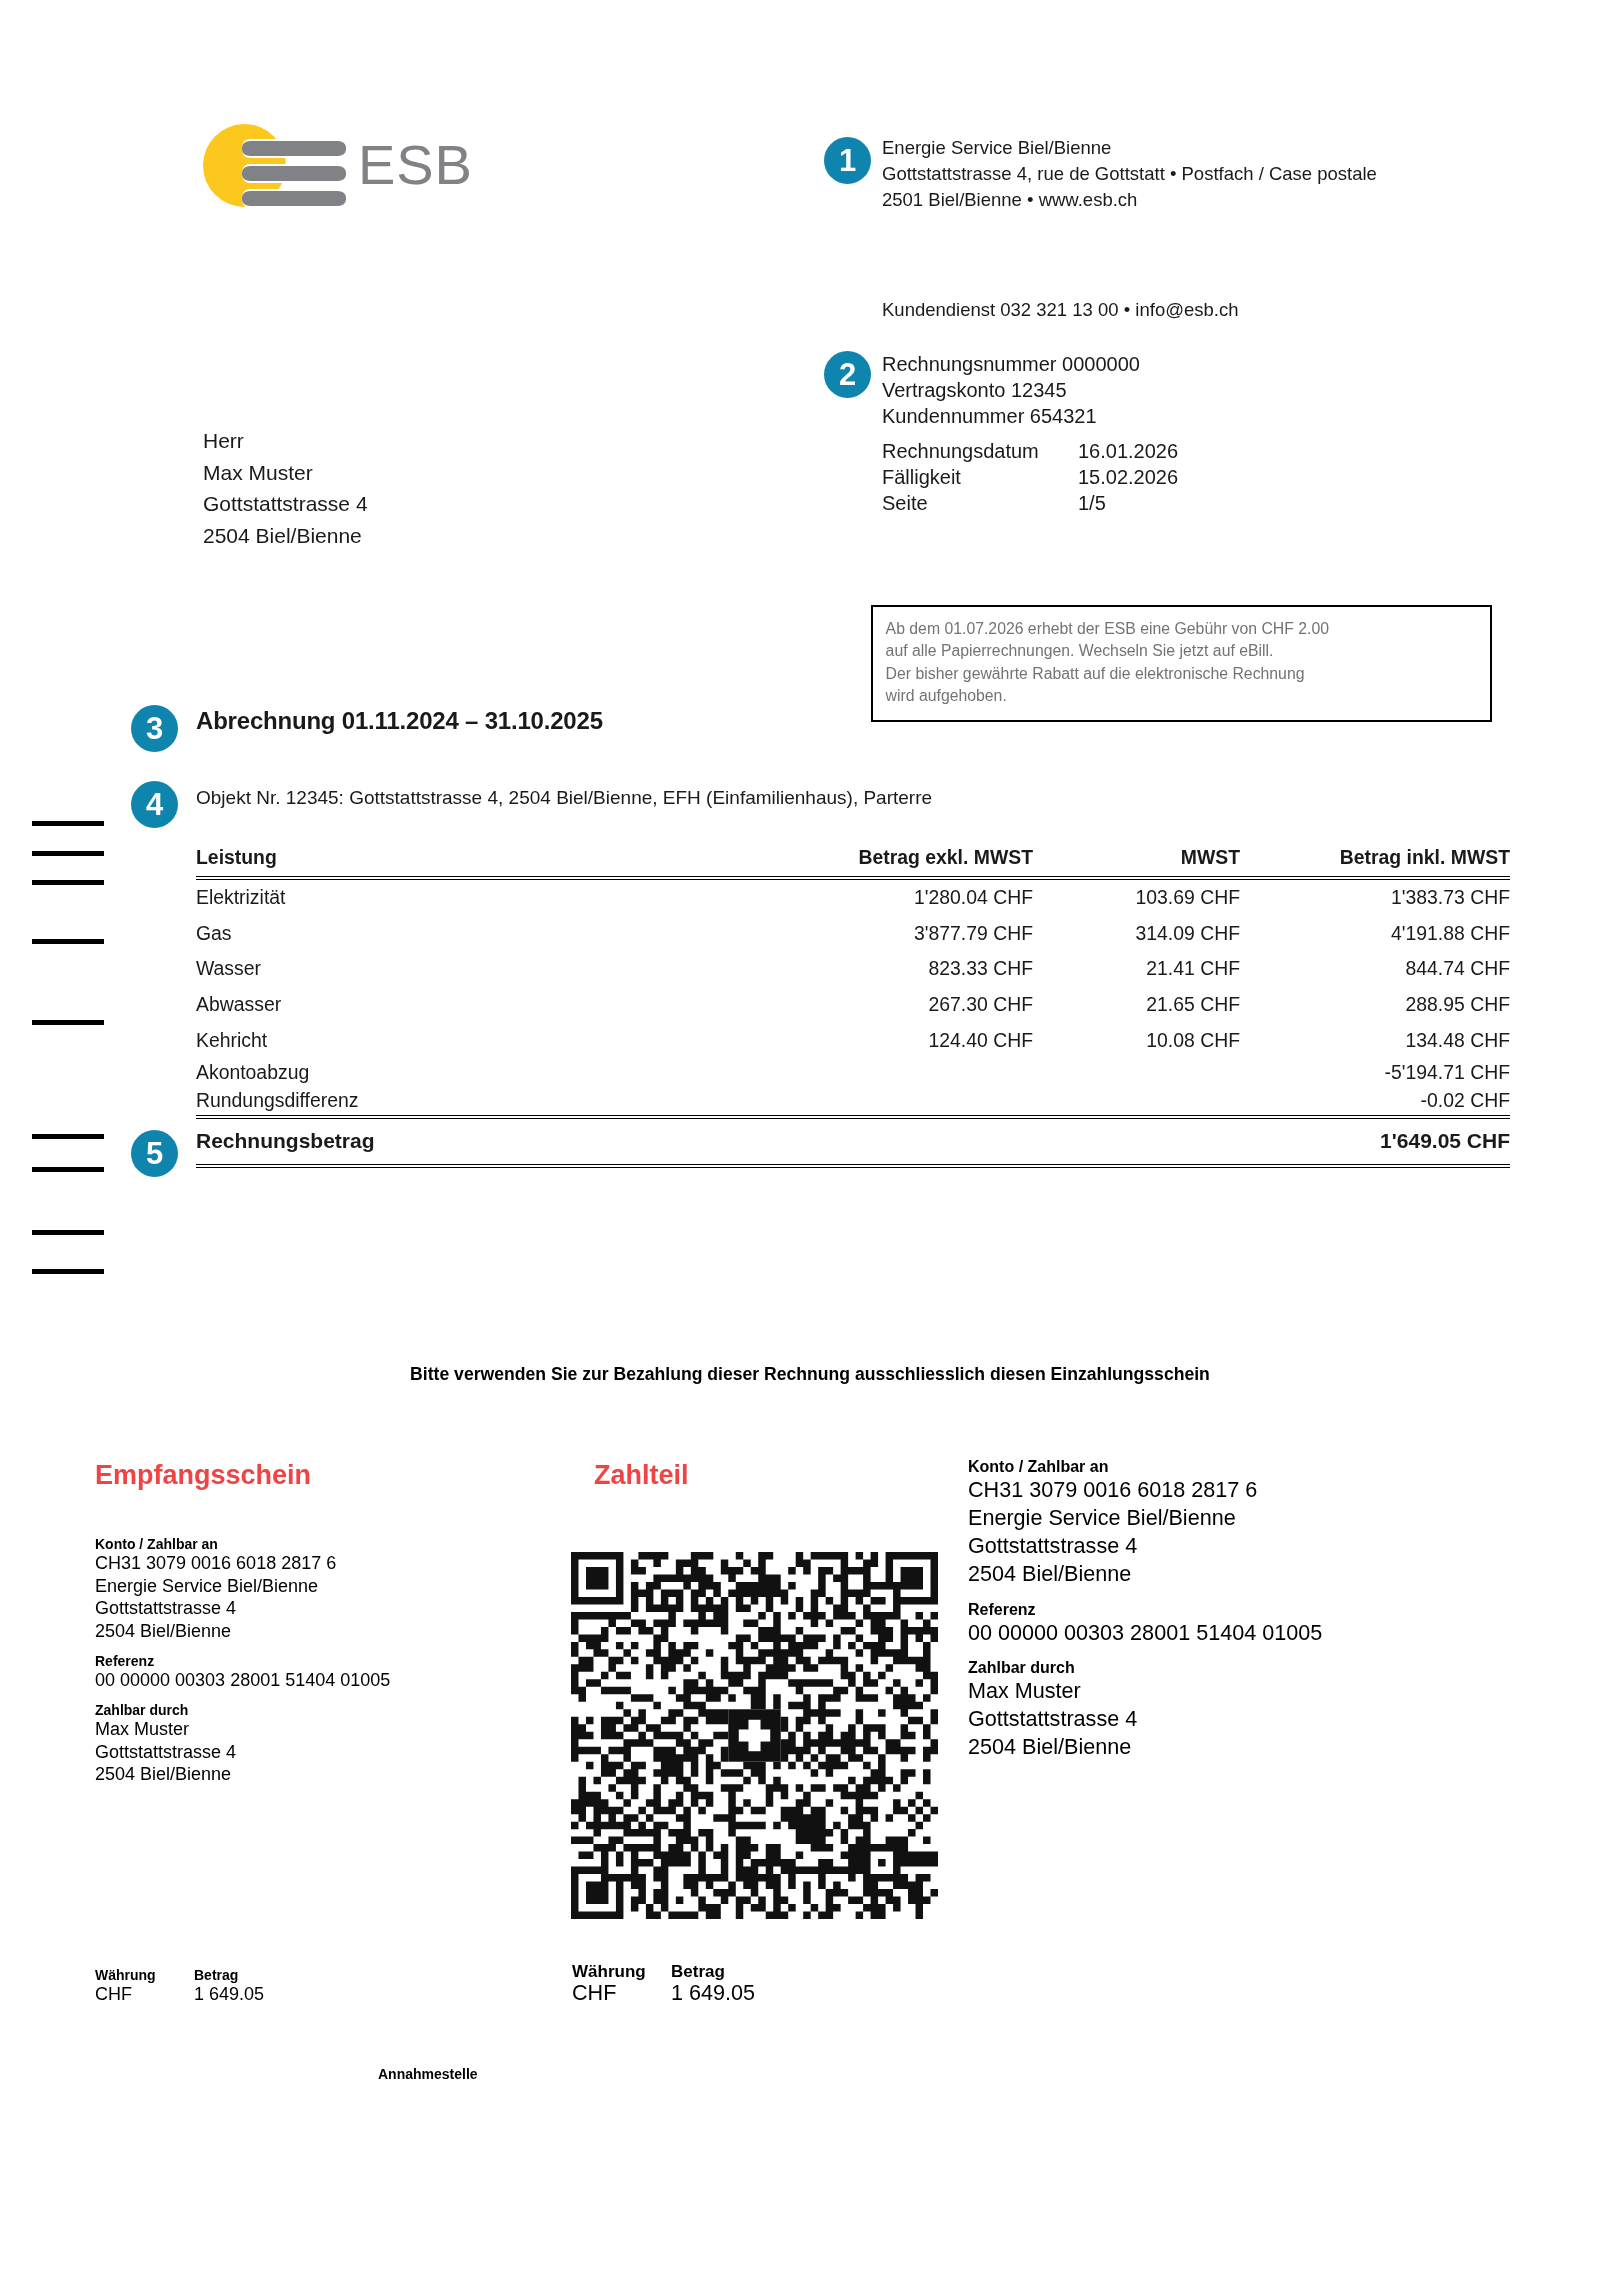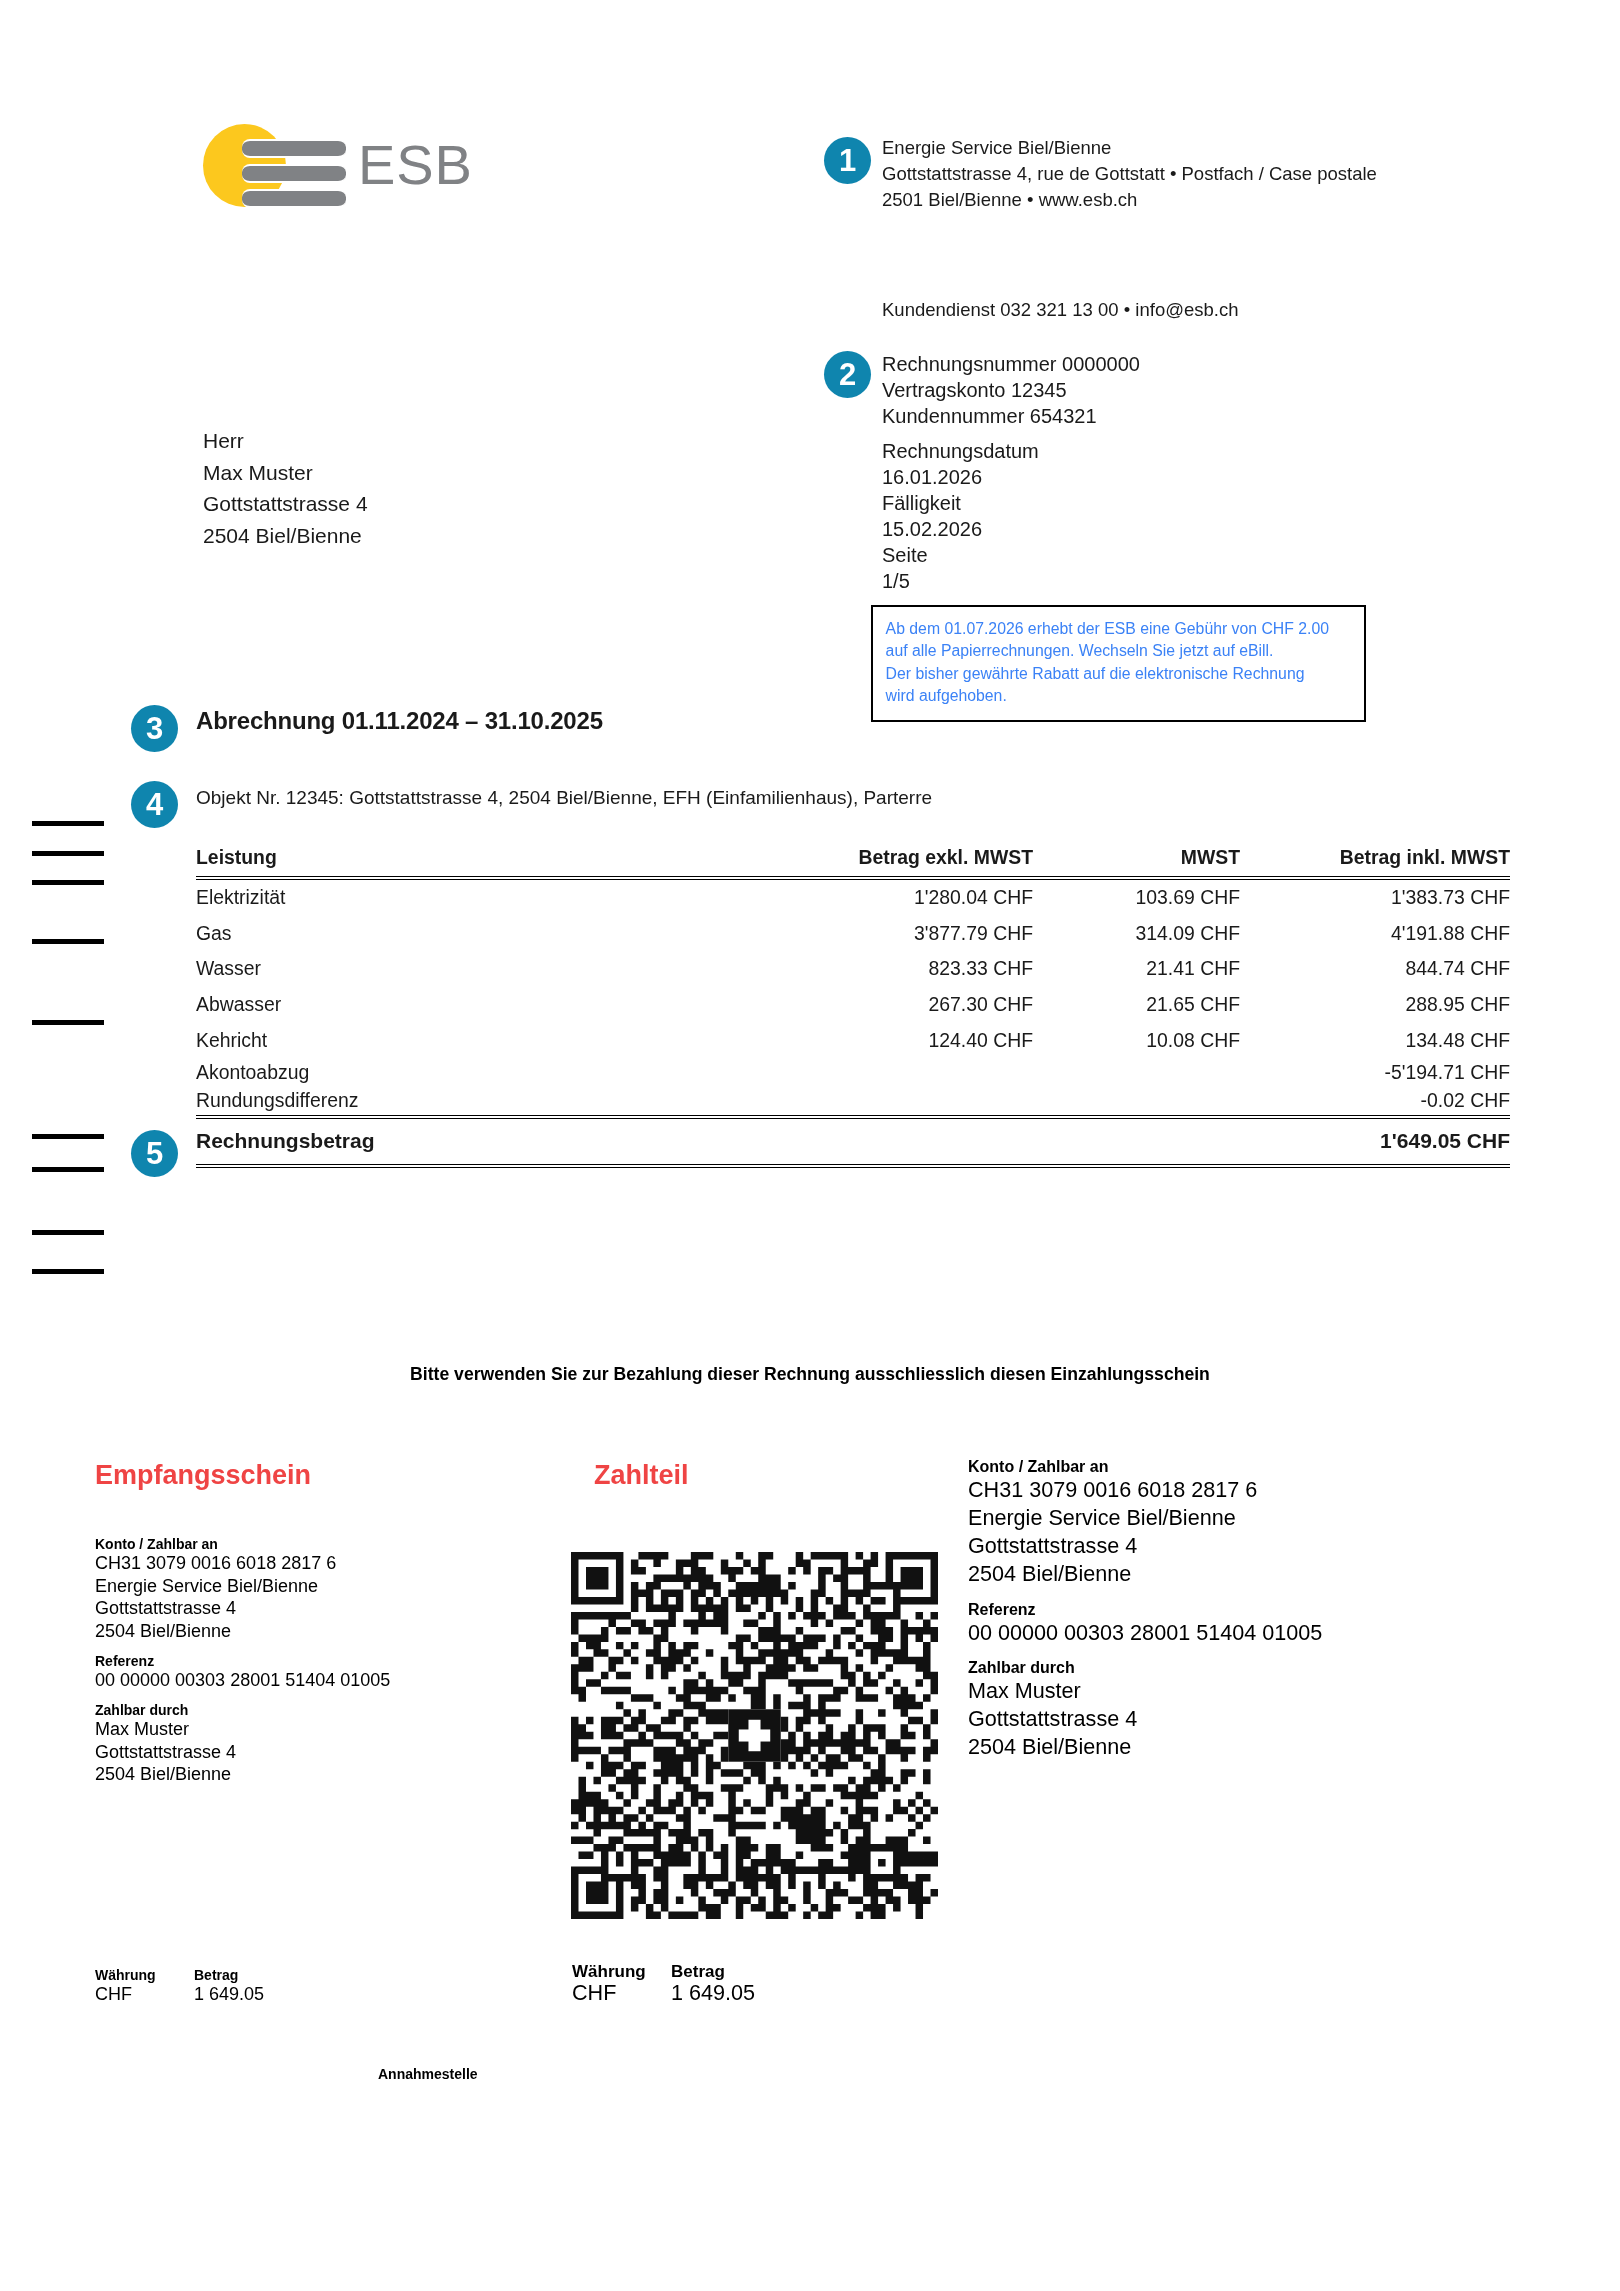--- a/index.html
+++ b/index.html
@@ -43,35 +43,35 @@
     font-size:56px; font-weight:500; color:#808285;
     letter-spacing:0.9px; line-height:1;
   }
 
   
   .sender { left:882px; top:135px; font-size:18.5px; line-height:26px; color:#1a1a1a; }
   .badge-1 { left:824px; top:137px; }
   .kundendienst { left:882px; top:297px; font-size:18.5px; line-height:26px; }
   .badge-2 { left:824px; top:351px; }
   .meta { left:882px; top:351px; font-size:20px; line-height:26px; }
-  .meta-row { display:flex;flex-direction:column; }
+  .meta-row { display:flex; }
   .meta-row .lbl { width:196px; }
 
   
   .recipient { left:203px; top:425px; font-size:21px; line-height:31.5px; }
 
   
   #notice {
-    left:871px; top:605px; width:495px;
+    left:871px; top:605px; width:621px;
     border:2.7px solid #000000;
     padding:10.8px 12.6px 12.6px 12.6px;
     box-sizing:border-box;
     font-size:15.8px; line-height:22.5px;
     font-family:"Liberation Sans", sans-serif;
-    color:#3b82f6;
+    color:#737373;
   }
 
   
   .badge-3 { left:131px; top:705px; }
   .h-abrechnung { left:196px; top:707px; font-size:24px; font-weight:bold; letter-spacing:-0.2px; }
   .badge-4 { left:131px; top:781px; }
   .objekt { left:196px; top:787px; font-size:19px; }
 
   
   .tick { background:#000000; height:4.5px; left:31.5px; width:72px; }

